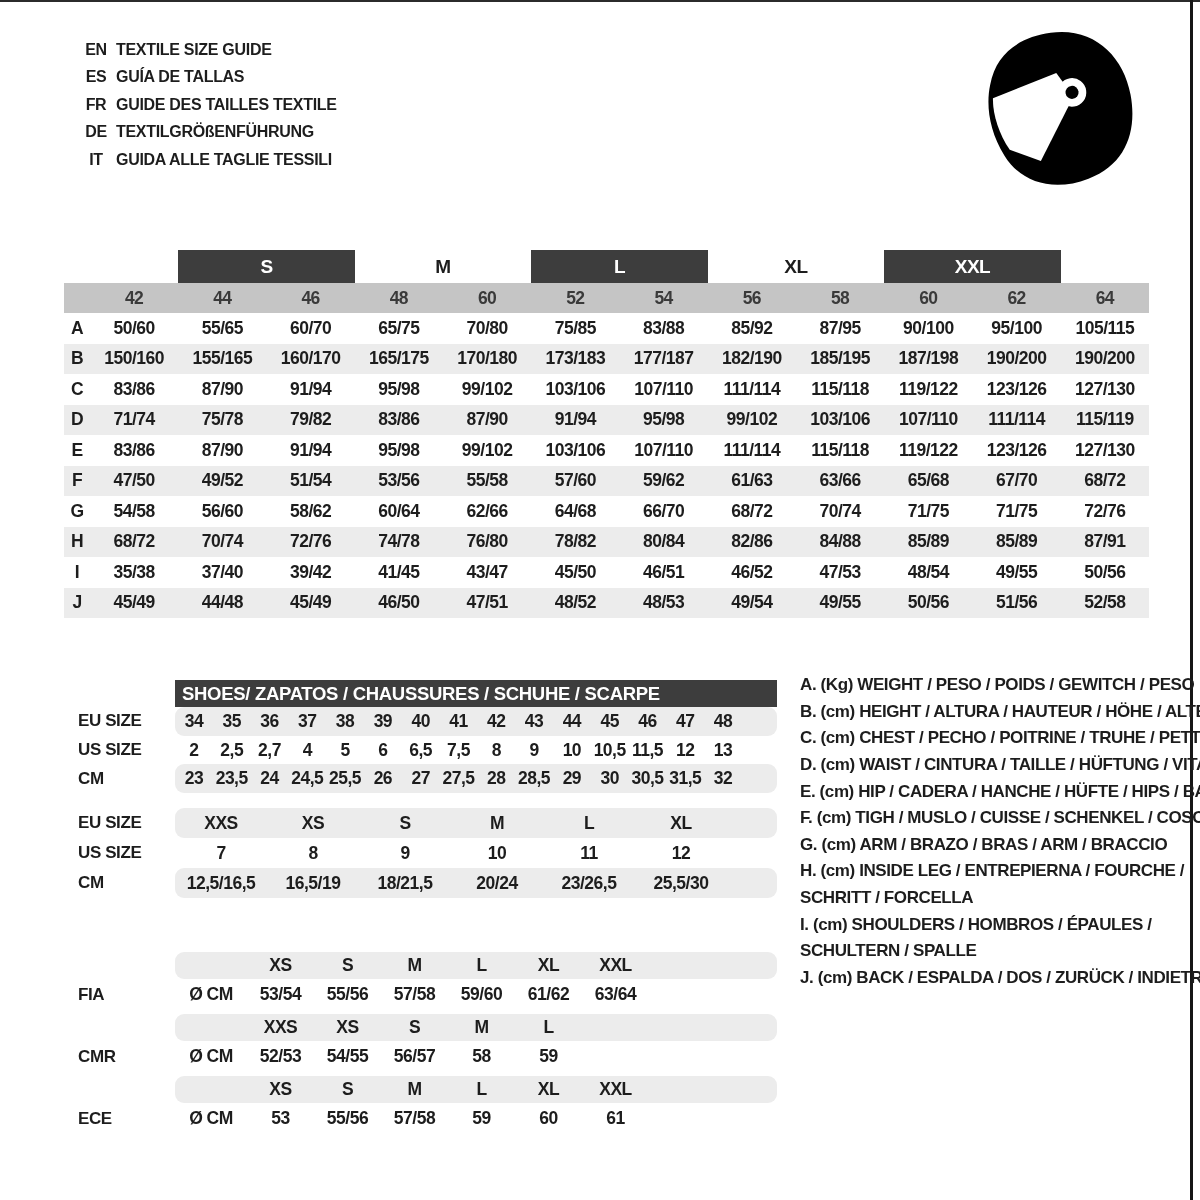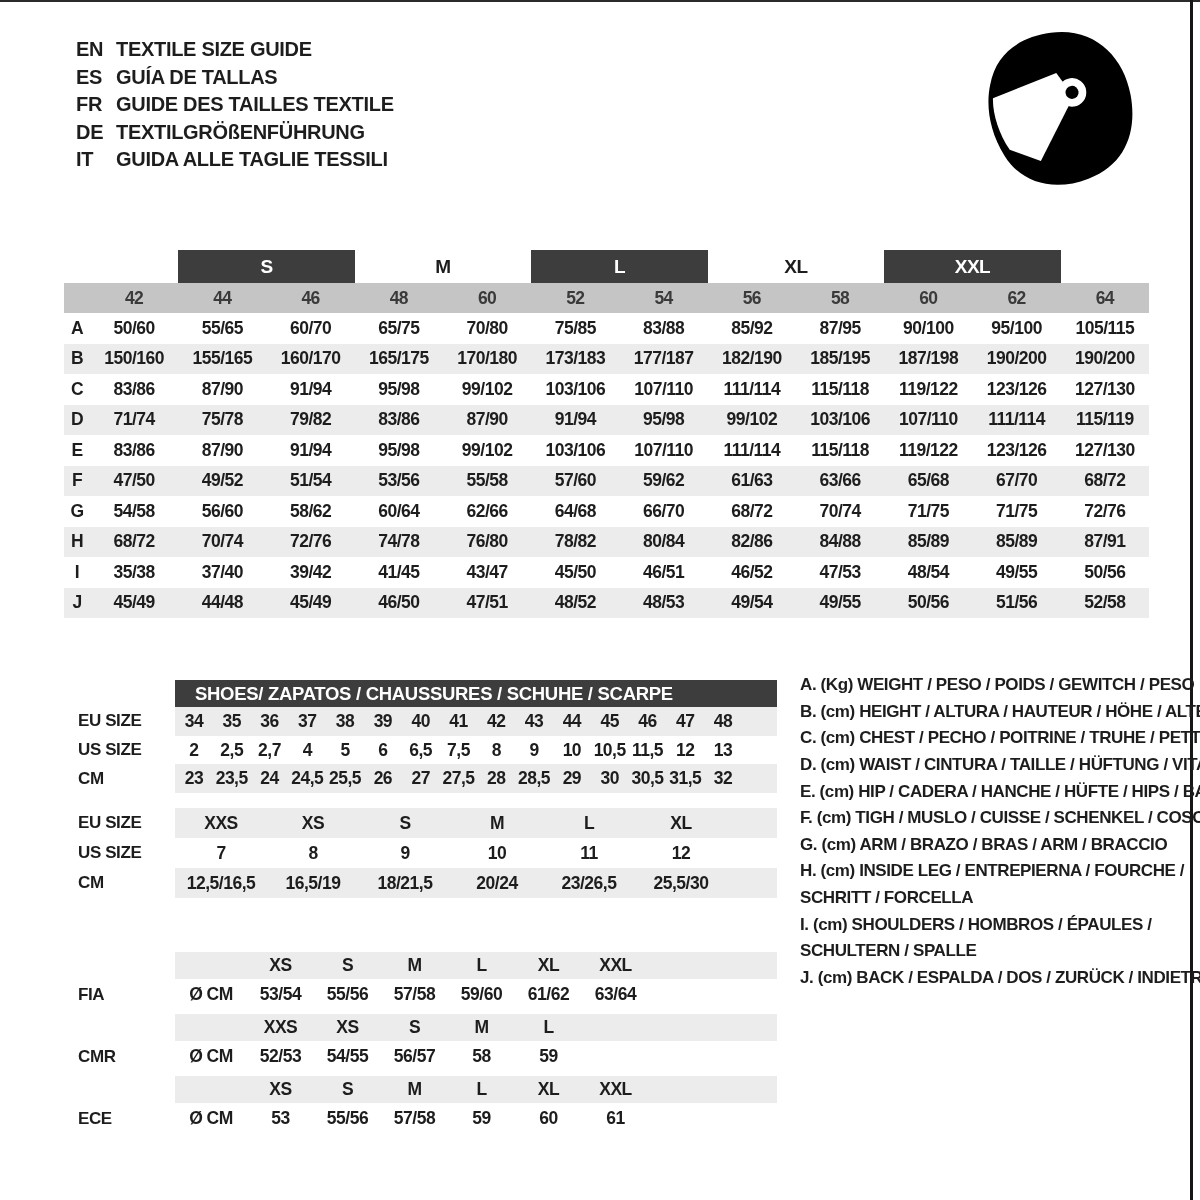--- a/index.html
+++ b/index.html
@@ -5,21 +5,21 @@
   html,body{margin:0;padding:0;background:#fff;}
   .page{position:relative;width:1200px;height:1200px;background:#ffffff;overflow:hidden;
         font-family:"Liberation Sans","DejaVu Sans",sans-serif;font-weight:bold;color:#1d1d1d;}
 
   
   .topline{position:absolute;left:0;top:0;width:1200px;height:2px;background:#2b2b2b;}
   .vline{position:absolute;left:1190px;top:0;width:3px;height:1200px;background:#161616;}
 
   
   .titles{position:absolute;left:76px;top:36px;}
-  .title-row{display:flex;height:27.5px;align-items:center;font-size:20px;letter-spacing:-0.3px;}
+  .title-row{display:flex;height:27.5px;align-items:center;font-size:16px;letter-spacing:-0.3px;text-align:center;}
   .title-code{width:40px;}
 
   .helmet-icon{position:absolute;left:972px;top:24px;}
 
   
   .main{position:absolute;left:64px;top:250px;width:1085px;}
   .grid13{display:grid;grid-template-columns:26px repeat(12,1fr);}
   .size-row{height:33px;}
   .size-row .cell{font-size:19px;}
   .bar{background:#3d3d3d;color:#ffffff;}
@@ -31,26 +31,26 @@
   .t-row.stripe{background:#ececec;}
 
   
   .legend{position:absolute;left:800px;top:672px;}
   .legend-line{height:26.6px;display:flex;align-items:center;font-size:17px;
                letter-spacing:-0.4px;white-space:nowrap;}
 
   
   .section{position:absolute;left:64px;width:713px;}
   .sec-bar{margin-left:111px;width:602px;height:27px;background:#3d3d3d;color:#fff;
-           display:flex;align-items:center;font-size:18.5px;padding-left:20px;
+           display:flex;align-items:center;font-size:18.5px;padding-left:7px;
            box-sizing:border-box;letter-spacing:-0.3px;}
   .sec-row{display:flex;width:713px;}
   .sec-label{width:111px;display:flex;align-items:center;padding-left:14px;
              box-sizing:border-box;font-size:17px;letter-spacing:-0.4px;}
-  .sec-grid{width:602px;display:grid;}
+  .sec-grid{width:602px;display:grid;border-radius:9px;}
   .sec-row.gray .sec-grid{background:#ececec;}
   .shoes .sec-row{height:28.7px;}
   .shoes-grid{grid-template-columns:repeat(15,37.8px) 1fr;}
   .gloves .sec-row{height:30px;}
   .gloves-grid{grid-template-columns:repeat(6,92px) 1fr;}
   .helmet-grid{grid-template-columns:72px repeat(6,67px) 1fr;}
   .hm-size-row{height:27px;margin-top:4px;}
   .hm-val-row{height:31px;}
   .shoes{top:680px;} .gloves{top:808px;} .helmet{top:948px;}
 </style>

